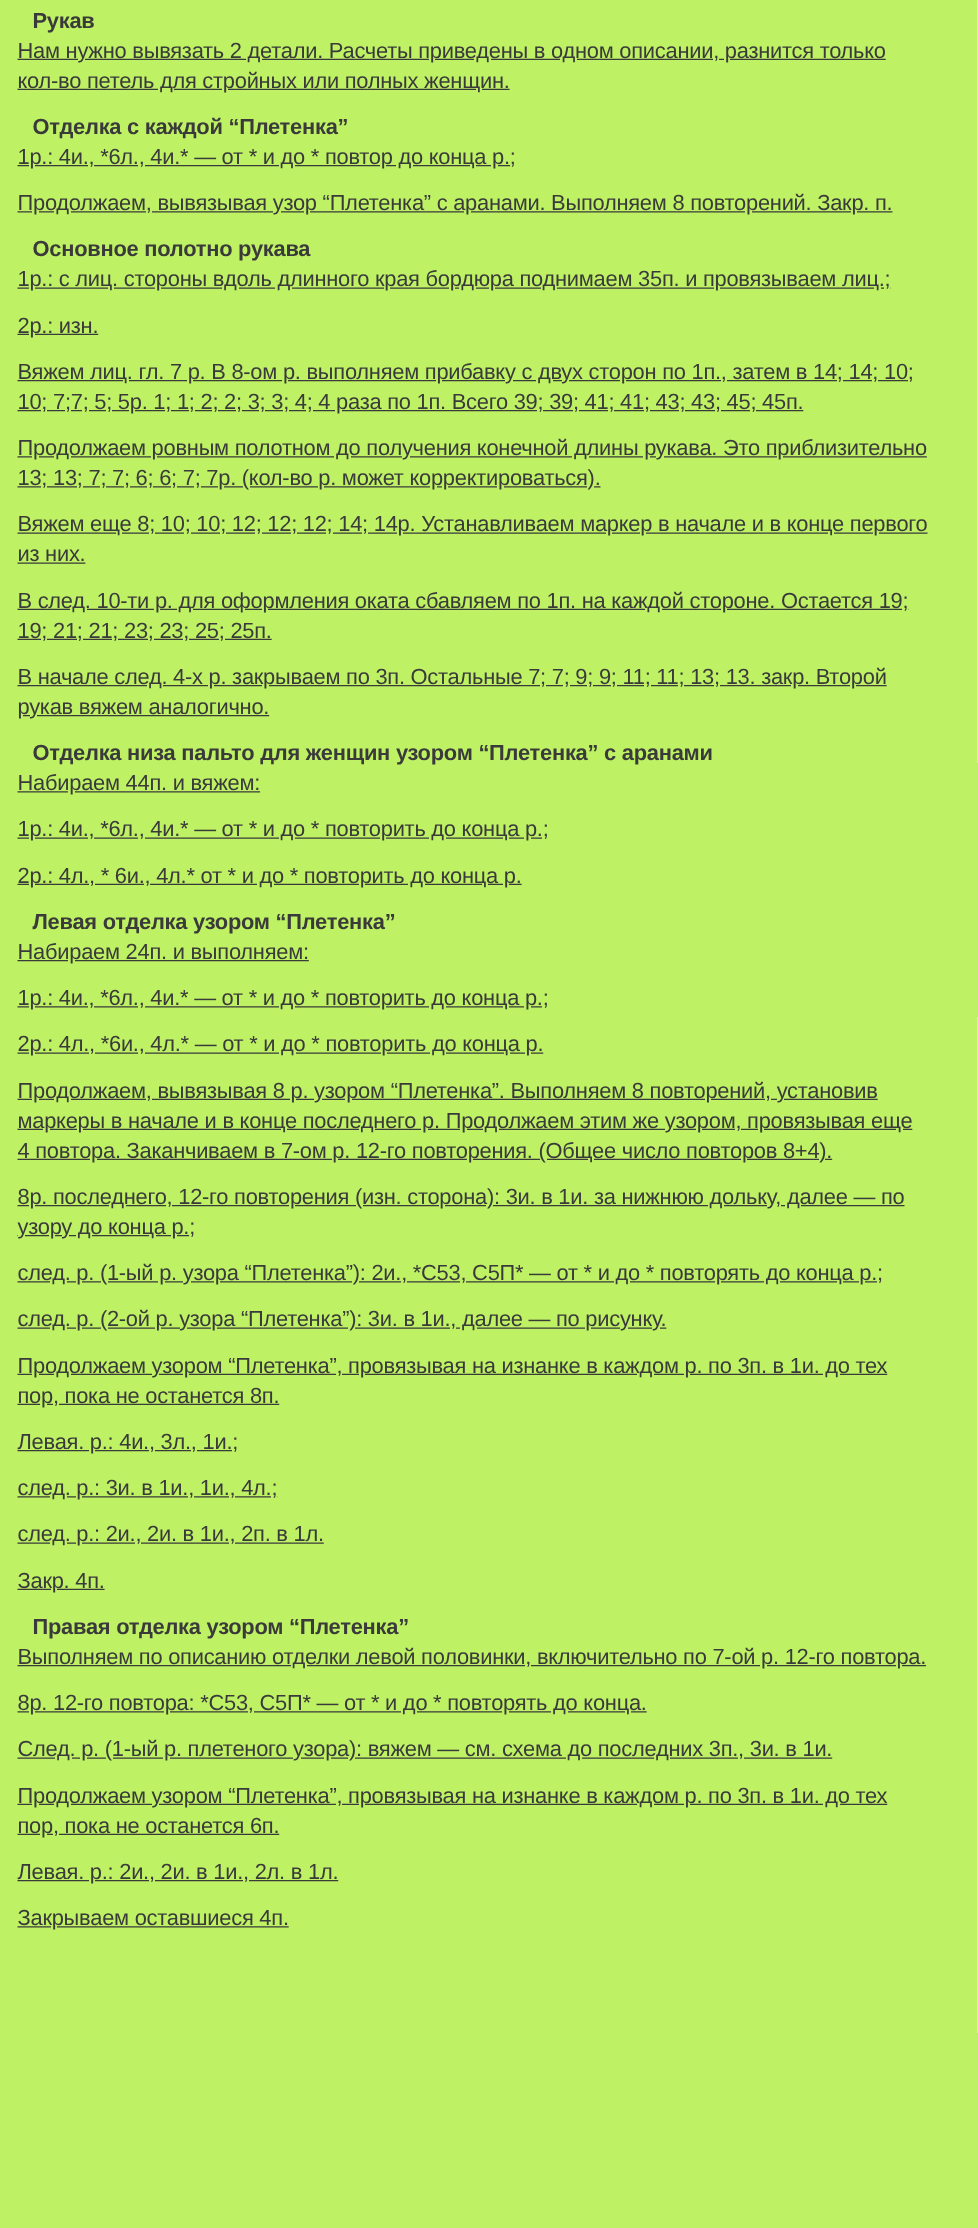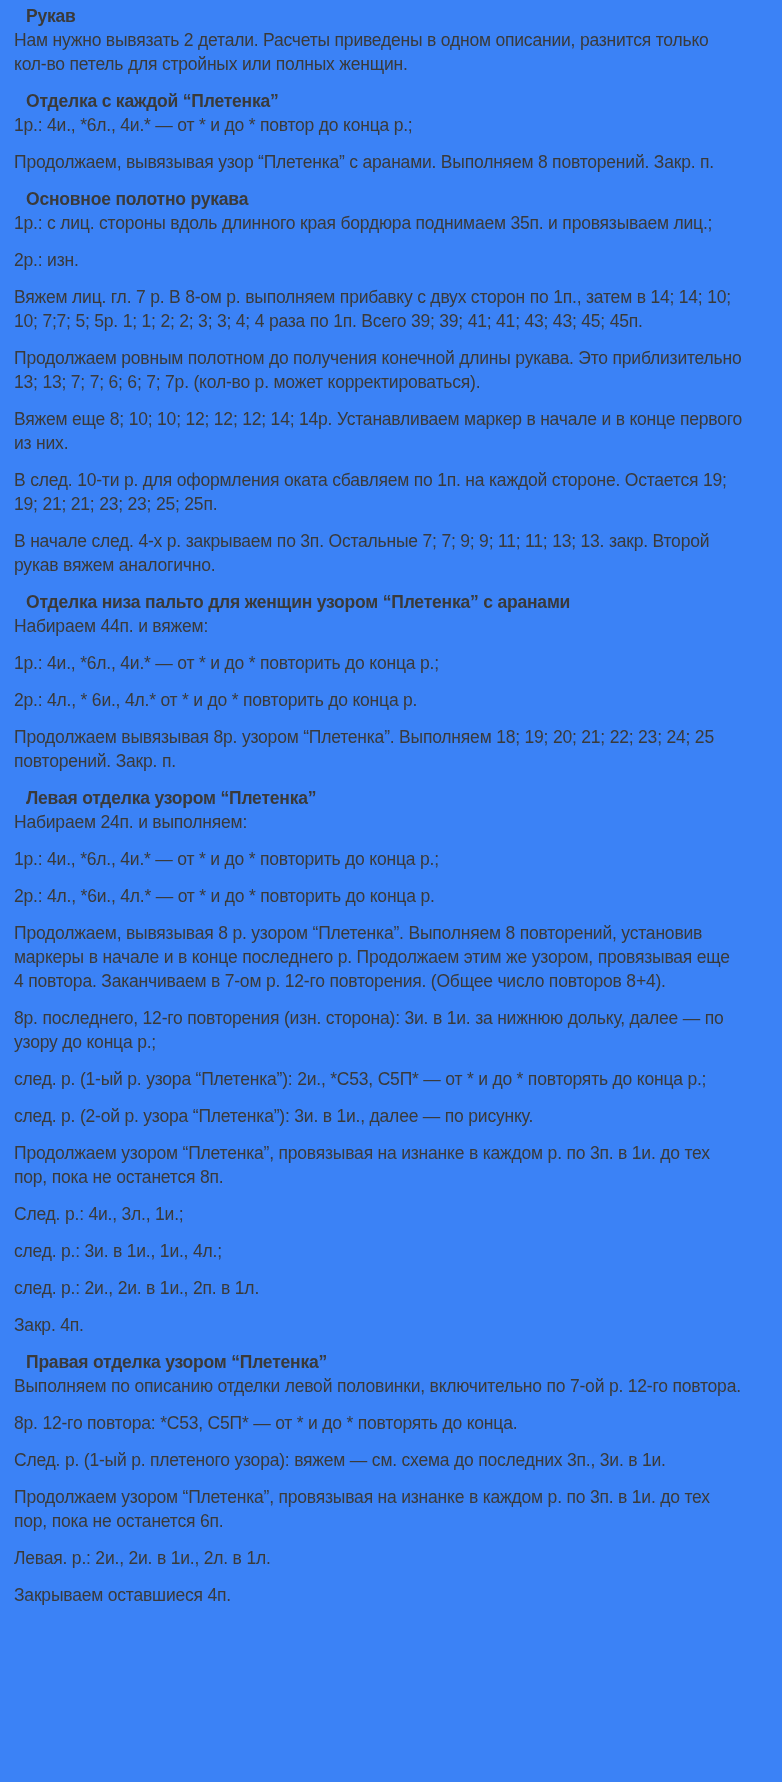--- a/index.html
+++ b/index.html
@@ -13,36 +13,37 @@
   main.doc {
     box-sizing: border-box;
     width: 782px;
     min-height: 1782px;
     padding: 4px 40px 29px 14px;
     font-family: "Liberation Sans", "DejaVu Sans", sans-serif;
     font-size: 17.5px;
     line-height: 24px;
     letter-spacing: -0.2px;
     color: #3a3a3a;
-    background: #3b82f6;
+    background: #bef264;
   }
   .doc-section { display: block; }
   .heading {
     font-size: 17.5px;
     font-weight: 700;
     line-height: 24px;
     margin: 13px 0 0 0;
     padding-left: 12px;
   }
   .doc-section:first-child .heading {
     margin-top: 0;
   }
   .para {
     margin: 0 0 13px 0;
     padding: 0;
+    text-decoration: underline;
   }
   .heading + .para {
     margin-top: 0;
   }
 </style>
 </head>
 <body>
 
 <main class="doc">
     <section class="doc-section">
@@ -62,33 +63,32 @@
       <p class="para">Продолжаем ровным полотном до получения конечной длины рукава. Это приблизительно 13; 13; 7; 7; 6; 6; 7; 7р. (кол-во р. может корректироваться).</p>
       <p class="para">Вяжем еще 8; 10; 10; 12; 12; 12; 14; 14р. Устанавливаем маркер в начале и в конце первого из них.</p>
       <p class="para">В след. 10-ти р. для оформления оката сбавляем по 1п. на каждой стороне. Остается 19; 19; 21; 21; 23; 23; 25; 25п.</p>
       <p class="para">В начале след. 4-х р. закрываем по 3п. Остальные 7; 7; 9; 9; 11; 11; 13; 13. закр. Второй рукав вяжем аналогично.</p>
     </section>
     <section class="doc-section">
       <h2 class="heading">Отделка низа пальто для женщин узором “Плетенка” с аранами</h2>
       <p class="para">Набираем 44п. и вяжем:</p>
       <p class="para">1р.: 4и., *6л., 4и.* — от * и до * повторить до конца р.;</p>
       <p class="para">2р.: 4л., * 6и., 4л.* от * и до * повторить до конца р.</p>
-      <p class="para">Продолжаем вывязывая 8р. узором “Плетенка”. Выполняем 18; 19; 20; 21; 22; 23; 24; 25 повторений. Закр. п.</p>
     </section>
     <section class="doc-section">
       <h2 class="heading">Левая отделка узором “Плетенка”</h2>
       <p class="para">Набираем 24п. и выполняем:</p>
       <p class="para">1р.: 4и., *6л., 4и.* — от * и до * повторить до конца р.;</p>
       <p class="para">2р.: 4л., *6и., 4л.* — от * и до * повторить до конца р.</p>
       <p class="para">Продолжаем, вывязывая 8 р. узором “Плетенка”. Выполняем 8 повторений, установив маркеры в начале и в конце последнего р. Продолжаем этим же узором, провязывая еще 4 повтора. Заканчиваем в 7-ом р. 12-го повторения. (Общее число повторов 8+4).</p>
       <p class="para">8р. последнего, 12-го повторения (изн. сторона): 3и. в 1и. за нижнюю дольку, далее — по узору до конца р.;</p>
       <p class="para">след. р. (1-ый р. узора “Плетенка”): 2и., *С53, С5П* — от * и до * повторять до конца р.;</p>
       <p class="para">след. р. (2-ой р. узора “Плетенка”): 3и. в 1и., далее — по рисунку.</p>
       <p class="para">Продолжаем узором “Плетенка”, провязывая на изнанке в каждом р. по 3п. в 1и. до тех пор, пока не останется 8п.</p>
-      <p class="para">След. р.: 4и., 3л., 1и.;</p>
+      <p class="para">Левая. р.: 4и., 3л., 1и.;</p>
       <p class="para">след. р.: 3и. в 1и., 1и., 4л.;</p>
       <p class="para">след. р.: 2и., 2и. в 1и., 2п. в 1л.</p>
       <p class="para">Закр. 4п.</p>
     </section>
     <section class="doc-section">
       <h2 class="heading">Правая отделка узором “Плетенка”</h2>
       <p class="para">Выполняем по описанию отделки левой половинки, включительно по 7-ой р. 12-го повтора.</p>
       <p class="para">8р. 12-го повтора: *С53, С5П* — от * и до * повторять до конца.</p>
       <p class="para">След. р. (1-ый р. плетеного узора): вяжем — см. схема до последних 3п., 3и. в 1и.</p>
       <p class="para">Продолжаем узором “Плетенка”, провязывая на изнанке в каждом р. по 3п. в 1и. до тех пор, пока не останется 6п.</p>

